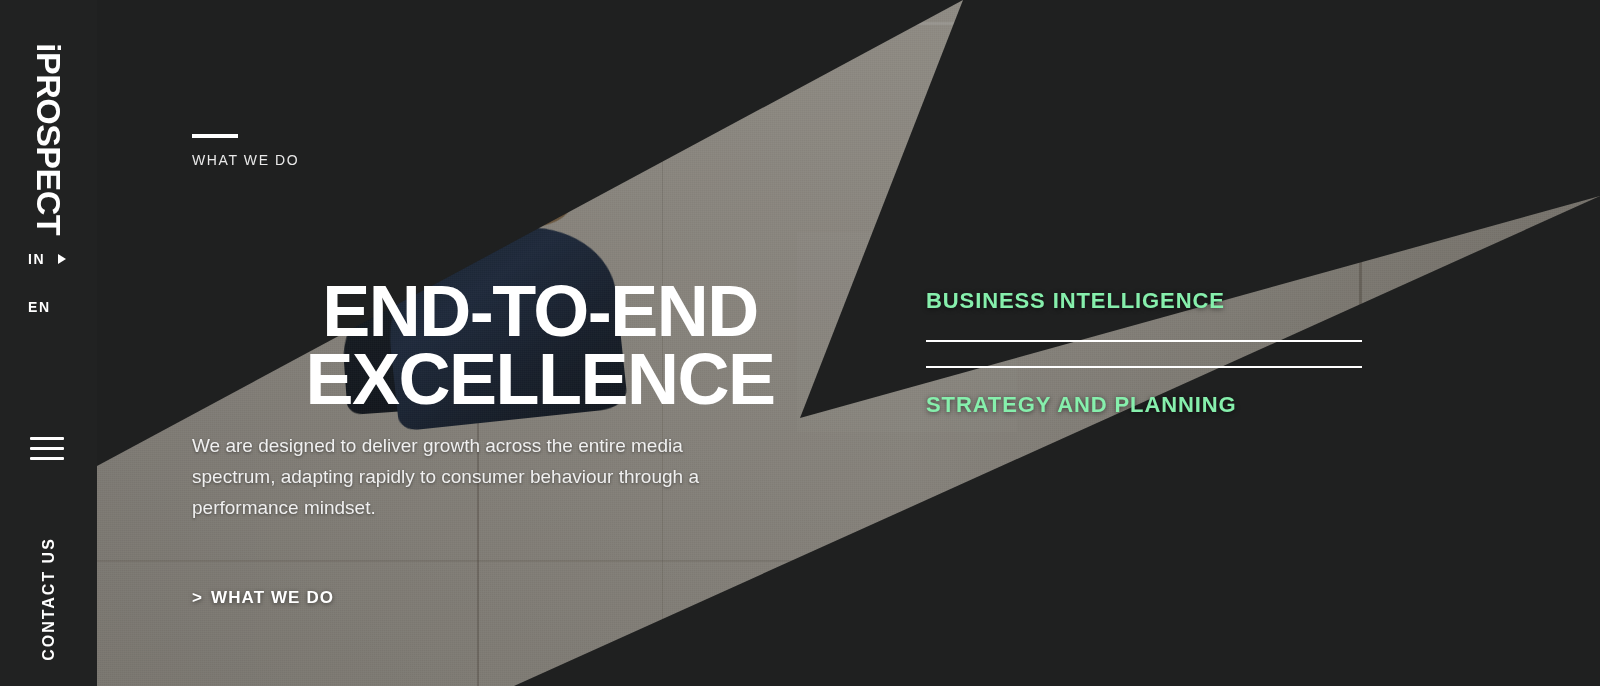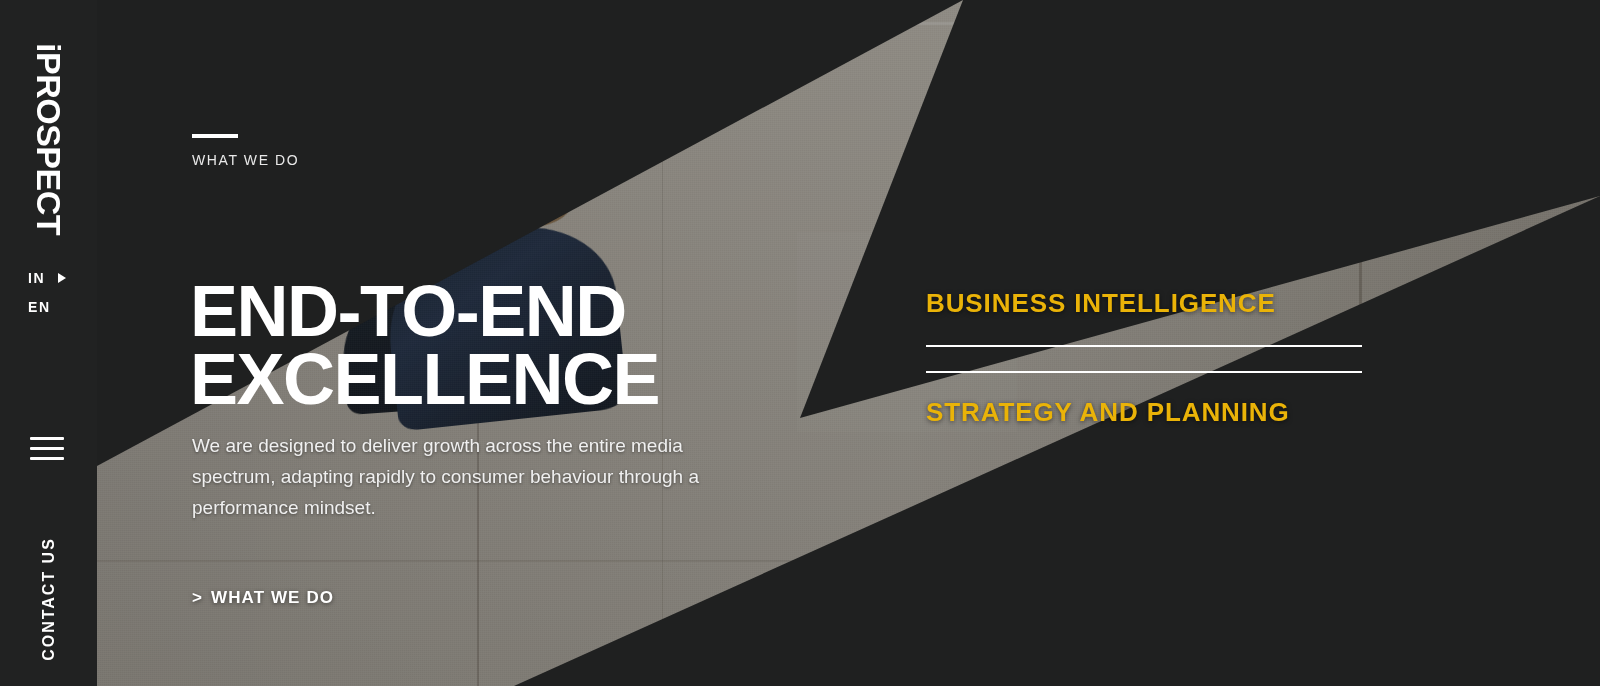--- a/index.html
+++ b/index.html
@@ -209,21 +209,21 @@
     letter-spacing:-0.5px;
     white-space:nowrap;
     line-height:1;
   }
   .lang {
     position:absolute; left:28px;
     color:#fff; font-size:14px; font-weight:700;
     letter-spacing:1.6px;
     display:flex; align-items:center; gap:2px;
   }
-  .lang-in { top:270px;gap:12px; }
+  .lang-in { top:251px;gap:12px; }
   .lang-en { top:299px; }
   .tri {
     width:0; height:0;
     border-left:8px solid #fff;
     border-top:5px solid transparent;
     border-bottom:5px solid transparent;
     margin-left:1px;
   }
   .burger { position:absolute; left:30px; top:437px; width:34px; }
   .burger span {
@@ -251,20 +251,21 @@
     color:#e9e9e9; font-size:14px; letter-spacing:1.6px; font-weight:400;
   }
 
   .headline {
     position:absolute; left:190px; top:277px;
     color:#fff;
     font-size:72px; font-weight:800;
     letter-spacing:-1.5px; line-height:.95;
     text-transform:uppercase;
     width:700px;
+    text-align:center;
   }
 
   .paragraph {
     position:absolute; left:192px; top:430px;
     width:520px;
     color:#f0f0f0;
     font-size:19px; line-height:31px; font-weight:400;
     text-shadow:0 1px 3px rgba(0,0,0,.45);
   }
 
@@ -273,21 +274,21 @@
     color:#fff; font-size:17px; font-weight:700;
     letter-spacing:1.1px;
     display:flex; align-items:baseline; gap:8px;
     text-shadow:0 1px 4px rgba(0,0,0,.5);
     cursor:pointer;
   }
 
   
   .services { position:absolute; left:926px; top:288px; width:436px; }
   .service-item {
-    color:#eab308; font-size:26px; font-weight:800;
+    color:#86efac; font-size:22px; font-weight:800;
     letter-spacing:.9px; text-transform:uppercase;
     padding:0 0 4px 0;
     cursor:pointer;
     text-shadow:0 1px 5px rgba(0,0,0,.55);
   }
   .service-rule { height:2px; background:#ffffff; margin:22px 0 24px 0; }
 
 </style>
 </head>
 <body>

